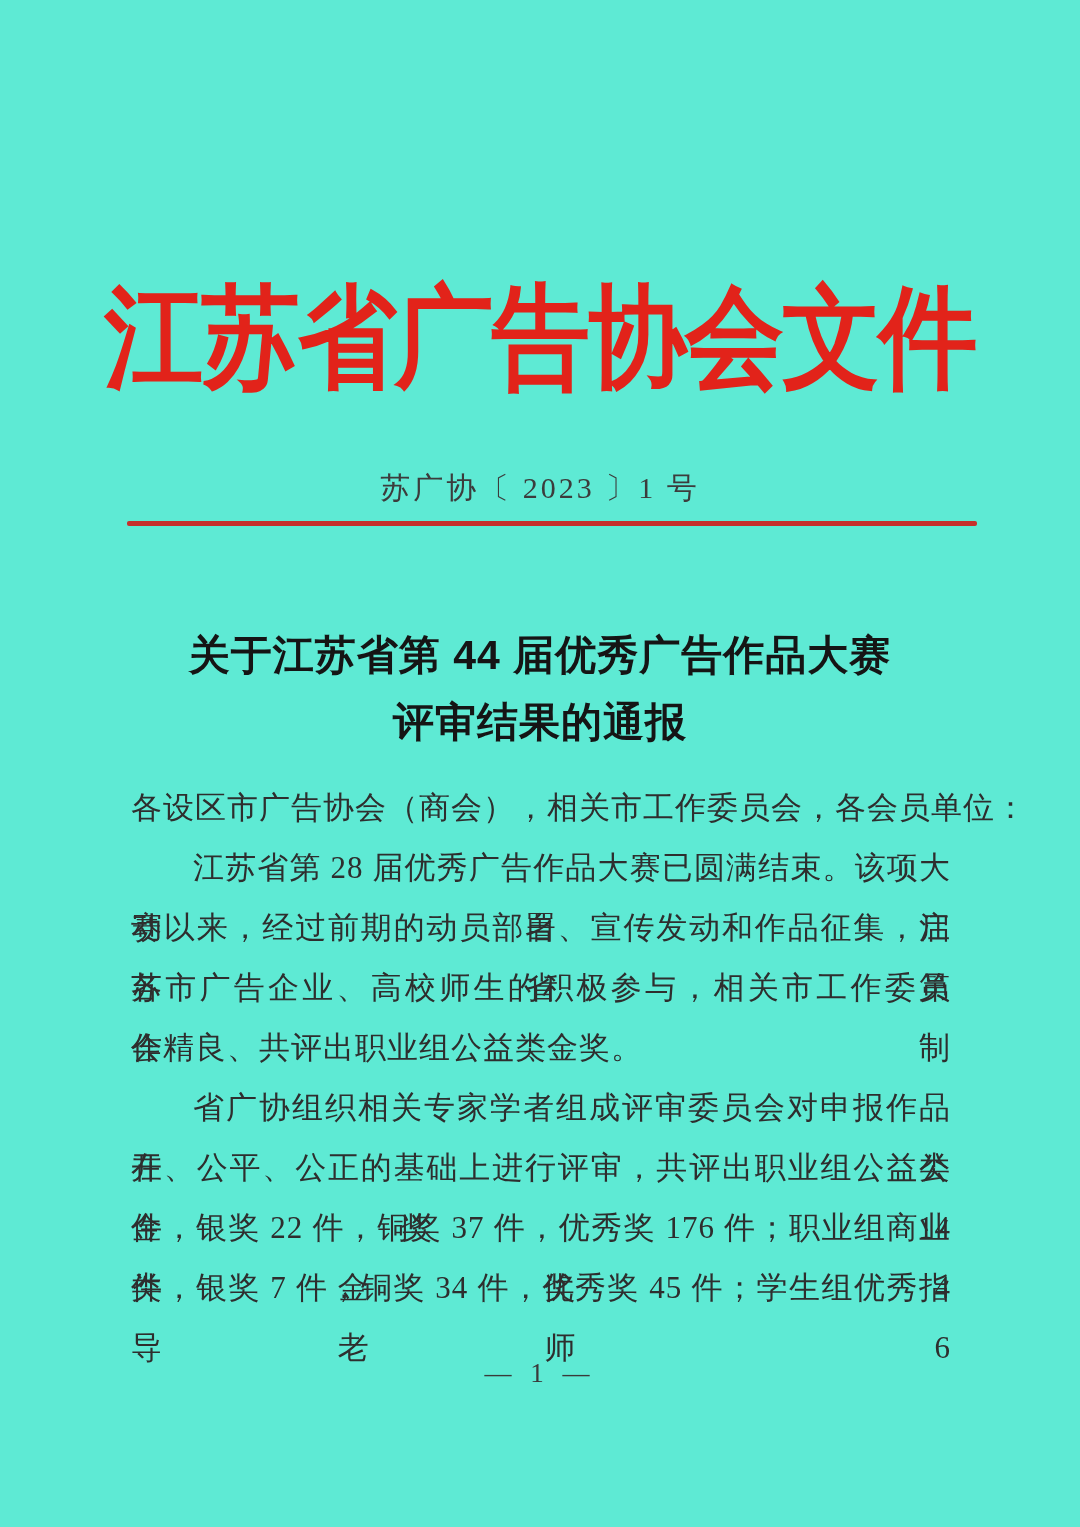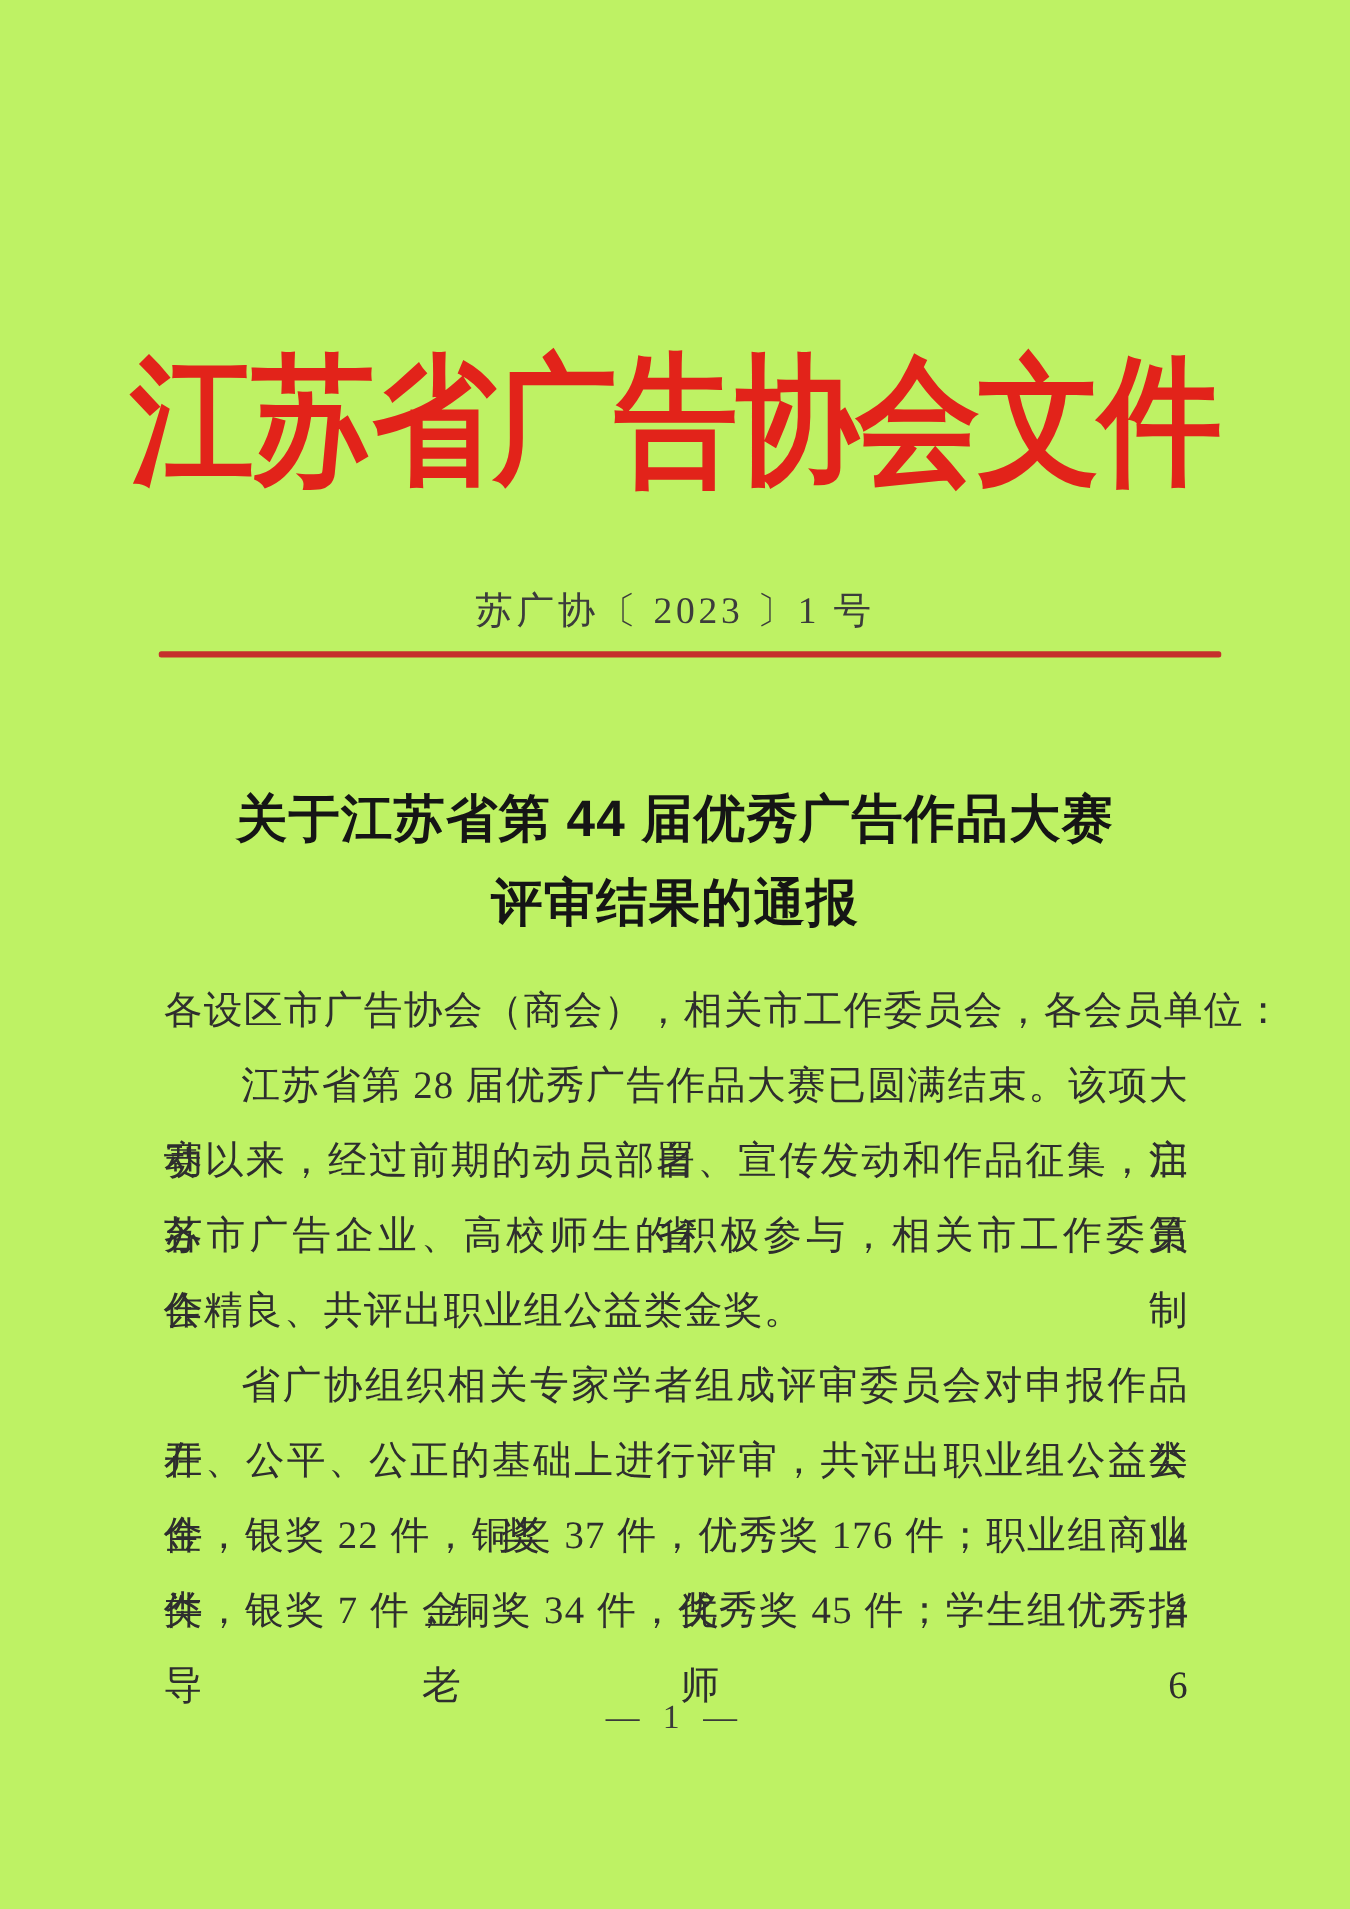--- a/index.html
+++ b/index.html
@@ -4,21 +4,21 @@
 <style>
   html, body {
     margin: 0;
     padding: 0;
     background: #ffffff;
   }
   .page {
     position: relative;
     width: 1080px;
     height: 1527px;
-    background: #bef264;
+    background: #5eead4;
     overflow: hidden;
     font-family: "Liberation Serif", serif;
     color: #2b2b2b;
   }
 
   
   .masthead {
     position: absolute;
     top: 268px;
     left: 0;

